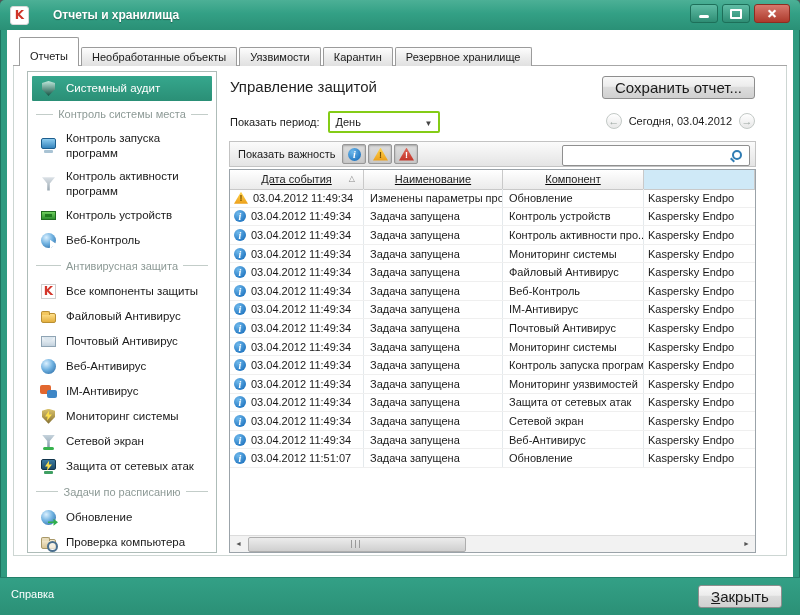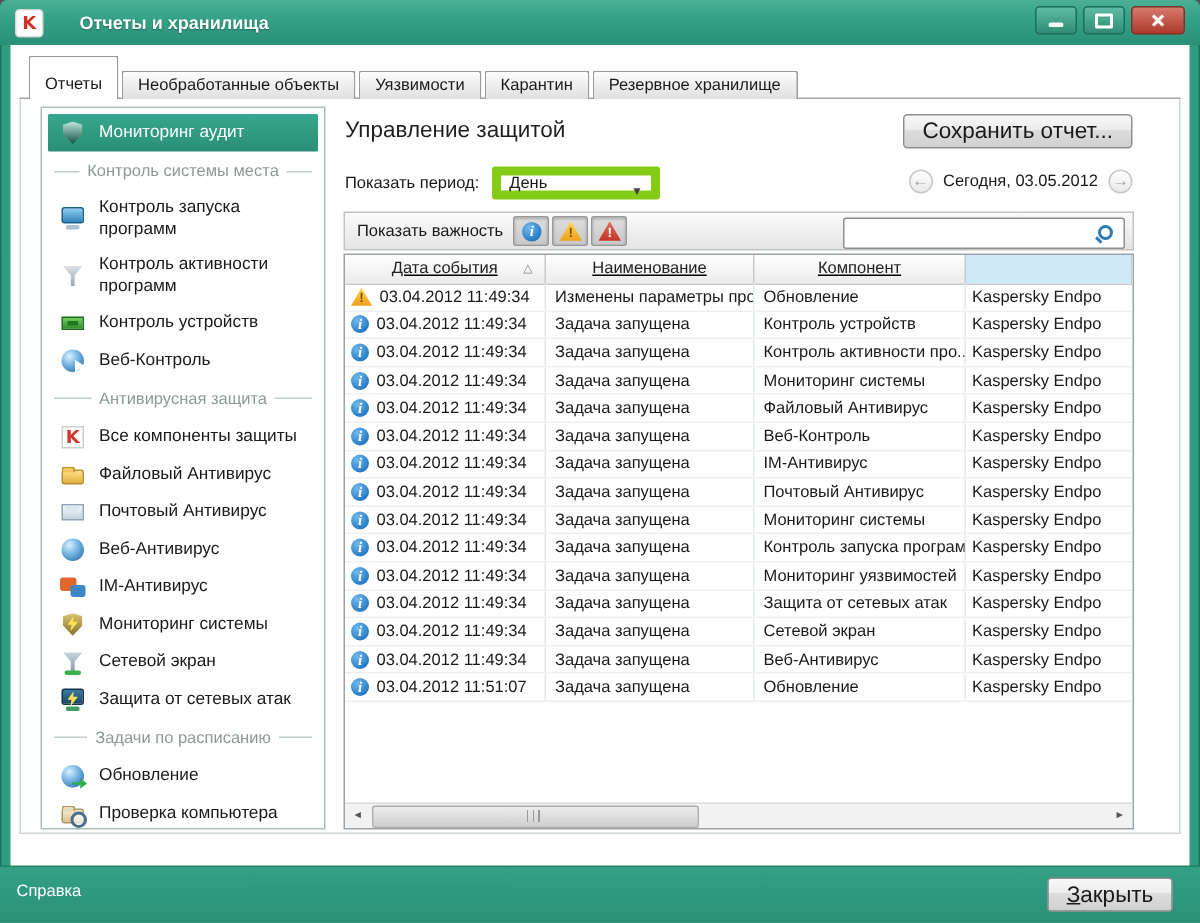--- a/index.html
+++ b/index.html
@@ -62,21 +62,21 @@
   .icn-mail::before{content:'';position:absolute;left:1px;right:1px;top:3px;bottom:3px;background:linear-gradient(#f4f8fb,#c3d2de);border:1px solid #8fa4b4;}
   .icn-mail::after{content:'';position:absolute;left:2px;right:2px;top:4px;height:6px;background:#dbe6ee;clip-path:polygon(0 0,50% 100%,100% 0);}
   .icn-chat .p1{display:block;position:absolute;left:0;top:2px;width:11px;height:9px;background:#e2672f;border-radius:2px;}
   .icn-chat .p2{display:block;position:absolute;right:0;bottom:2px;width:10px;height:8px;background:#3e86c6;border-radius:2px;}
   
   .main{position:absolute;left:215px;top:5px;width:527px;bottom:2px;}
   .main-title{position:absolute;left:1px;top:7px;font-size:15px;color:#1f1f1f;}
   .btn{font-size:15px;color:#1a1a1a;background:linear-gradient(#f8f8f8,#ececec 45%,#dddddd 46%,#d0d0d0);border:1px solid #8e8e8e;border-radius:3px;cursor:default;font-family:"Liberation Sans",sans-serif;}
   .save-btn{position:absolute;right:1px;top:5px;height:23px;padding:0 12px;}
   .period-row{position:absolute;left:1px;top:40px;display:flex;align-items:center;gap:8px;font-size:11px;color:#1a1a1a;}
-  .select{width:112px;height:22px;border:6px solid #84cc16;border-radius:2px;background:#fff;position:relative;display:flex;align-items:center;box-sizing:border-box;}
+  .select{width:112px;height:22px;border:2px solid #84cc16;border-radius:2px;background:#fff;position:relative;display:flex;align-items:center;box-sizing:border-box;}
   .select .val{padding-left:6px;font-size:11px;}
   .dd-arrow{position:absolute;right:5px;top:6px;font-size:8px;color:#444;}
   .date-nav{position:absolute;right:1px;top:42px;display:flex;align-items:center;gap:7px;}
   .nav-circle{width:16px;height:16px;border-radius:50%;border:1px solid #c3c9c6;background:linear-gradient(#ffffff,#e8e8e8);color:#9aa5a0;font-size:11px;line-height:15px;text-align:center;box-sizing:border-box;}
   .date-text{font-size:11px;color:#1a1a1a;}
   .toolbar{position:absolute;left:0;top:70px;right:0;height:26px;background:linear-gradient(#fbfbfb,#e4e4e4);border:1px solid #c3c3c3;box-sizing:border-box;display:flex;align-items:center;padding-left:8px;}
   .toolbar .lbl{font-size:11px;color:#1a1a1a;margin-right:7px;}
   .sev-btn{width:24px;height:20px;margin-right:2px;background:linear-gradient(#dedede,#c8c8c8);border:1px solid #979797;border-radius:2px;box-shadow:inset 0 1px 2px rgba(0,0,0,.25);display:flex;align-items:center;justify-content:center;box-sizing:border-box;}
   .sev{position:relative;display:inline-block;}
   .sev-info{width:13px;height:13px;border-radius:50%;background:radial-gradient(circle at 35% 30%,#6fb9ec,#1f74c0 80%);}
@@ -143,21 +143,21 @@
         <div class="tab active">Отчеты</div>
         <div class="tab">Необработанные объекты</div>
         <div class="tab">Уязвимости</div>
         <div class="tab">Карантин</div>
         <div class="tab">Резервное хранилище</div>
       </div>
     <div class="page">
       <div class="sidebar" id="sidebar">
           <div class="item selected">
             <span class="icn icn-shield-audit"></span>
-            <span class="itxt">Мониторинг аудит</span>
+            <span class="itxt">Системный аудит</span>
           </div>
           <div class="section">
             <span>Контроль системы места</span>
           </div>
           <div class="item">
             <span class="icn icn-monitor"></span>
             <span class="itxt">Контроль запуска программ</span>
           </div>
           <div class="item">
             <span class="icn icn-funnel"></span>
@@ -239,21 +239,21 @@
         <div class="period-row">
           <span class="lbl">Показать период:</span>
           <span class="select">
             <span class="val">День</span>
             <span class="dd-arrow">▼</span>
           </span>
         </div>
 
         <div class="date-nav">
           <span class="nav-circle">←</span>
-          <span class="date-text">Сегодня, 03.05.2012</span>
+          <span class="date-text">Сегодня, 03.04.2012</span>
           <span class="nav-circle">→</span>
         </div>
 
         <div class="toolbar">
           <span class="lbl">Показать важность</span>
           <span id="sevbtns" style="display:flex;">
               <span class="sev-btn">
                 <span class="sev sev-info"></span>
               </span>
               <span class="sev-btn">

